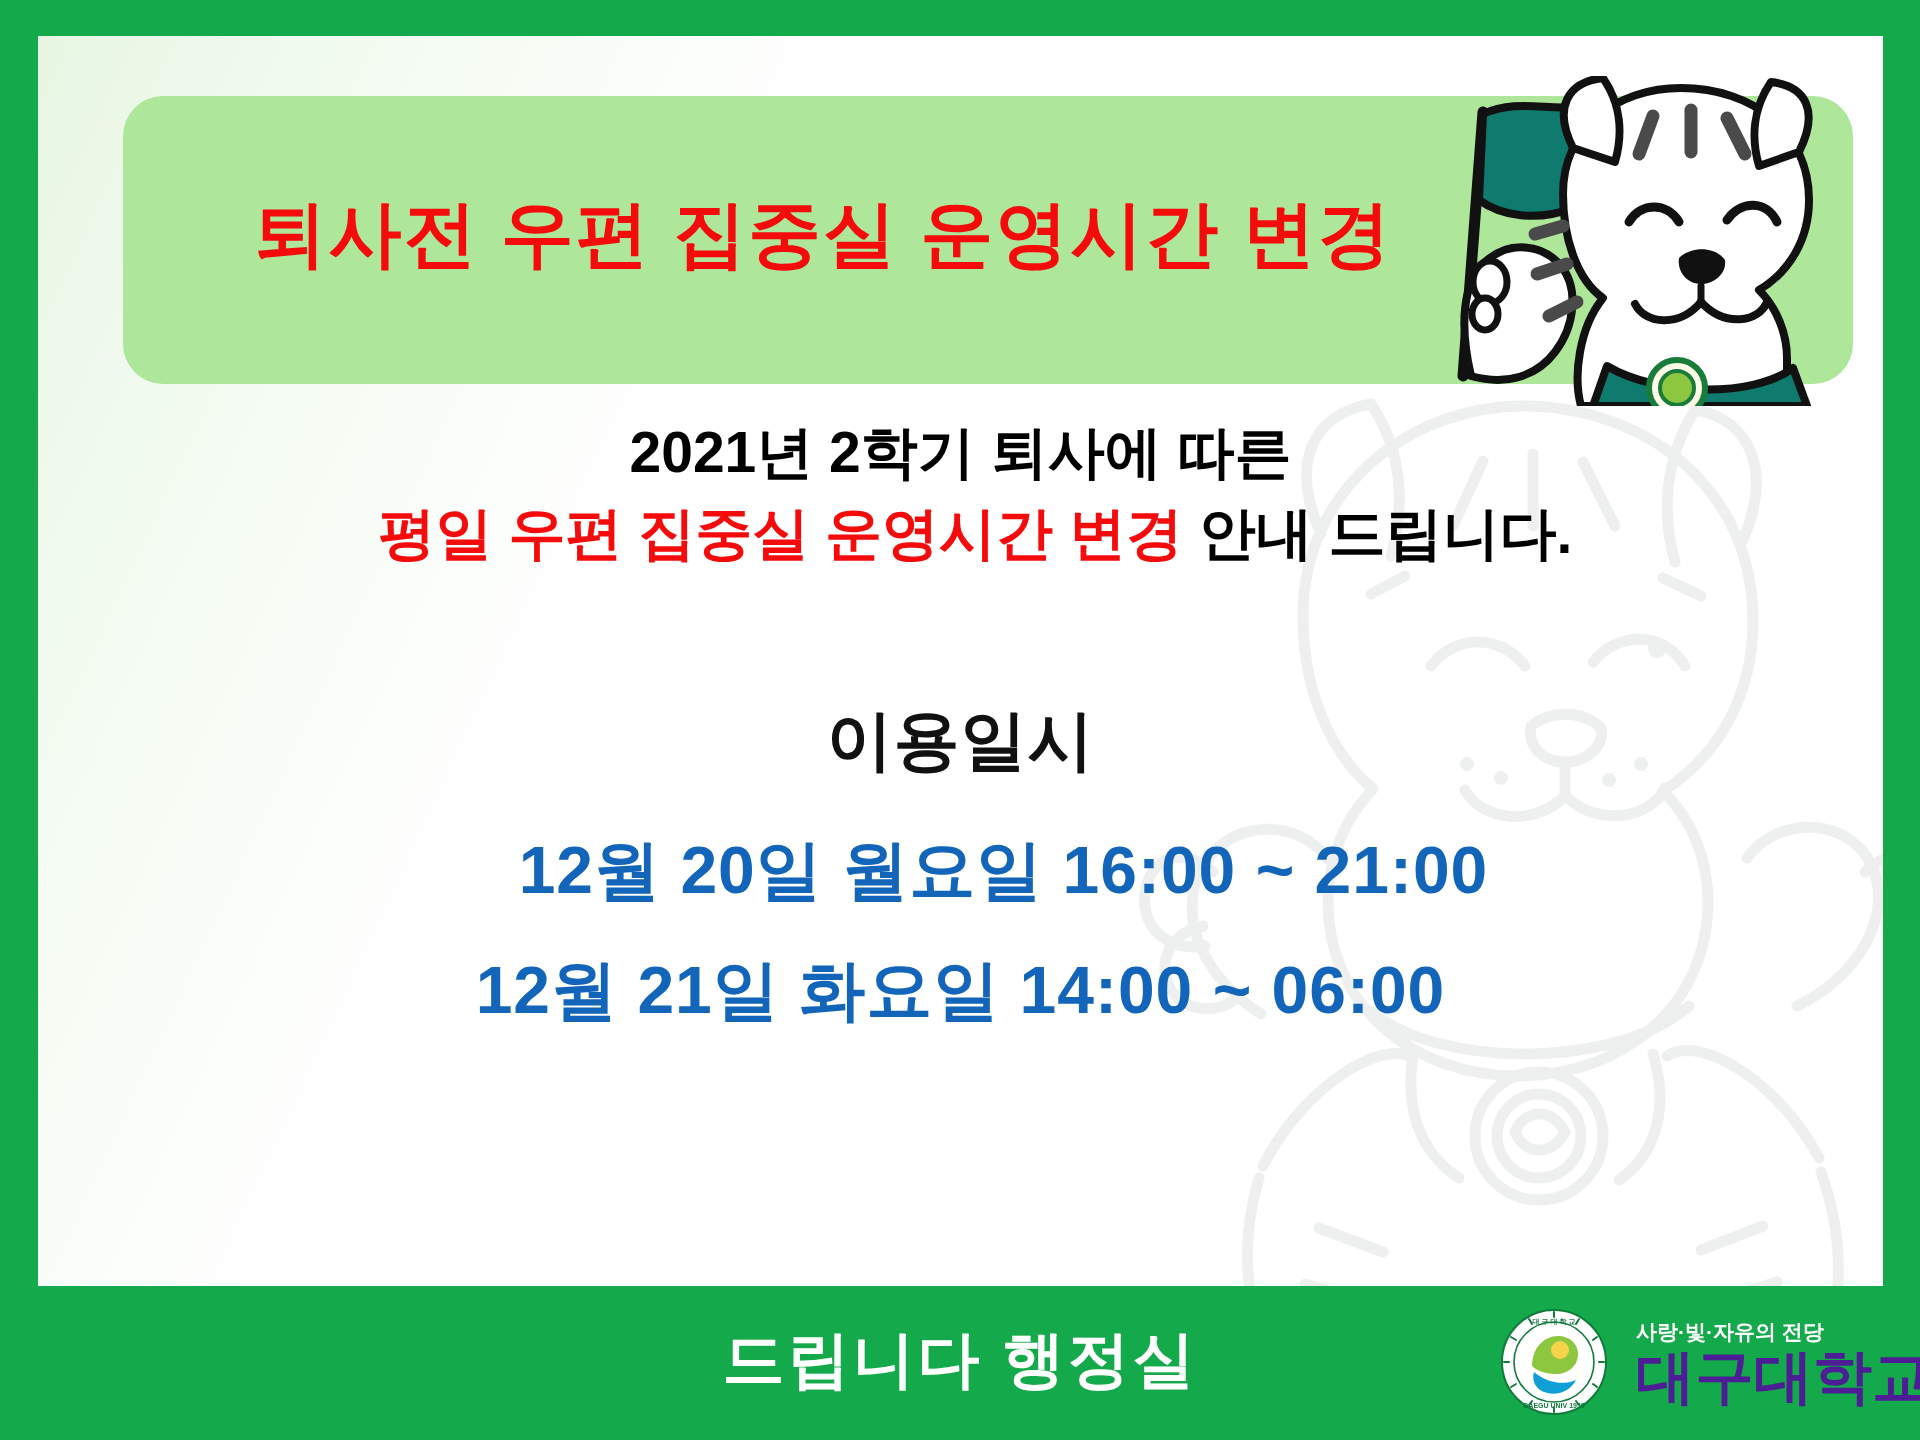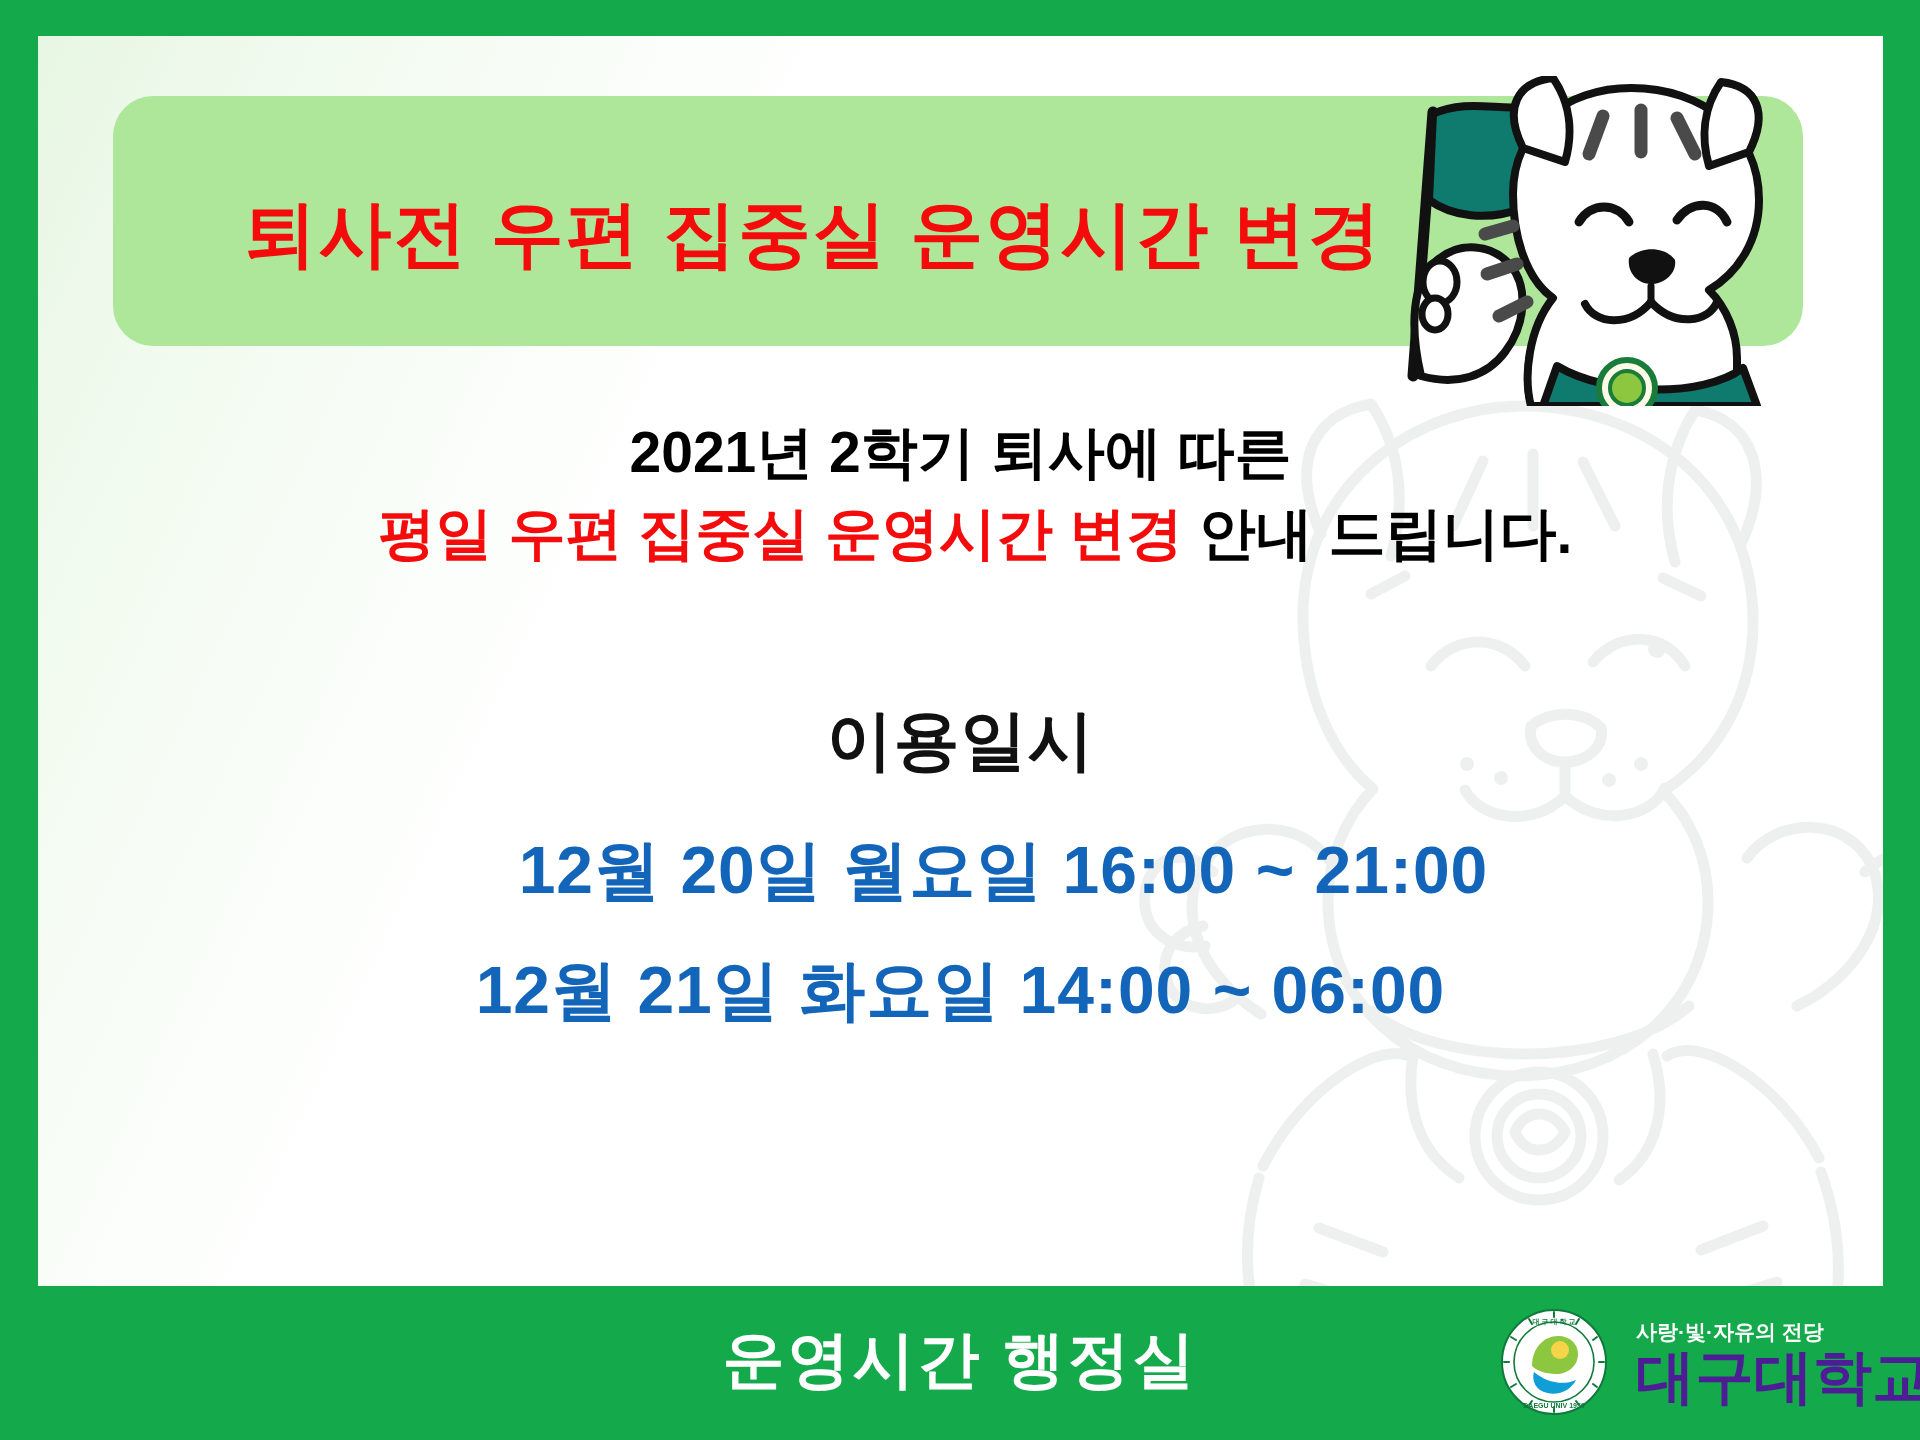--- a/index.html
+++ b/index.html
@@ -28,24 +28,25 @@
   #watermark{
     position:absolute;
     right:-30px;bottom:-40px;
     width:860px;height:960px;
     opacity:.30;
     pointer-events:none;
   }
   
   #banner{
     position:absolute;
-    left:75px;top:60px;
-    width:1690px;height:250px;
+    left:85px;top:60px;
+    width:1690px;height:288px;
     background:#aee79a;
     border-radius:40px;
+    padding-left:40px;
   }
   #banner-title{
     position:absolute;
     left:0;top:90px;
     width:1400px;
     text-align:center;
     color:#f40c0c;
     font-size:73px;
     font-weight:bold;
     letter-spacing:2px;
@@ -240,21 +241,21 @@
     </div>
 
     <div id="usage-heading">이용일시</div>
 
     <div class="time-line" id="time-1">12월 20일 월요일 16:00 ~ 21:00</div>
     <div class="time-line" id="time-2">12월 21일 화요일 14:00 ~ 06:00</div>
 
   </div>
 
   <div id="footer">
-    <div id="footer-text">운영시간 행정실</div>
+    <div id="footer-text">드립니다 행정실</div>
 
     <div id="footer-logo">
       <svg id="logo-emblem" viewBox="0 0 108 108" xmlns="http://www.w3.org/2000/svg" aria-hidden="true">
         <circle cx="54" cy="54" r="52" fill="#ffffff"></circle>
         <circle cx="54" cy="54" r="52" fill="none" stroke="#0f7a3a" stroke-width="2"></circle>
         <circle cx="54" cy="54" r="40" fill="none" stroke="#0f7a3a" stroke-width="1.6"></circle>
 
         <g stroke="#0f7a3a" stroke-width="2" stroke-linecap="round">
           <path d="M54 4 L54 9"></path>
             <path d="M79 11 L76 16"></path>

